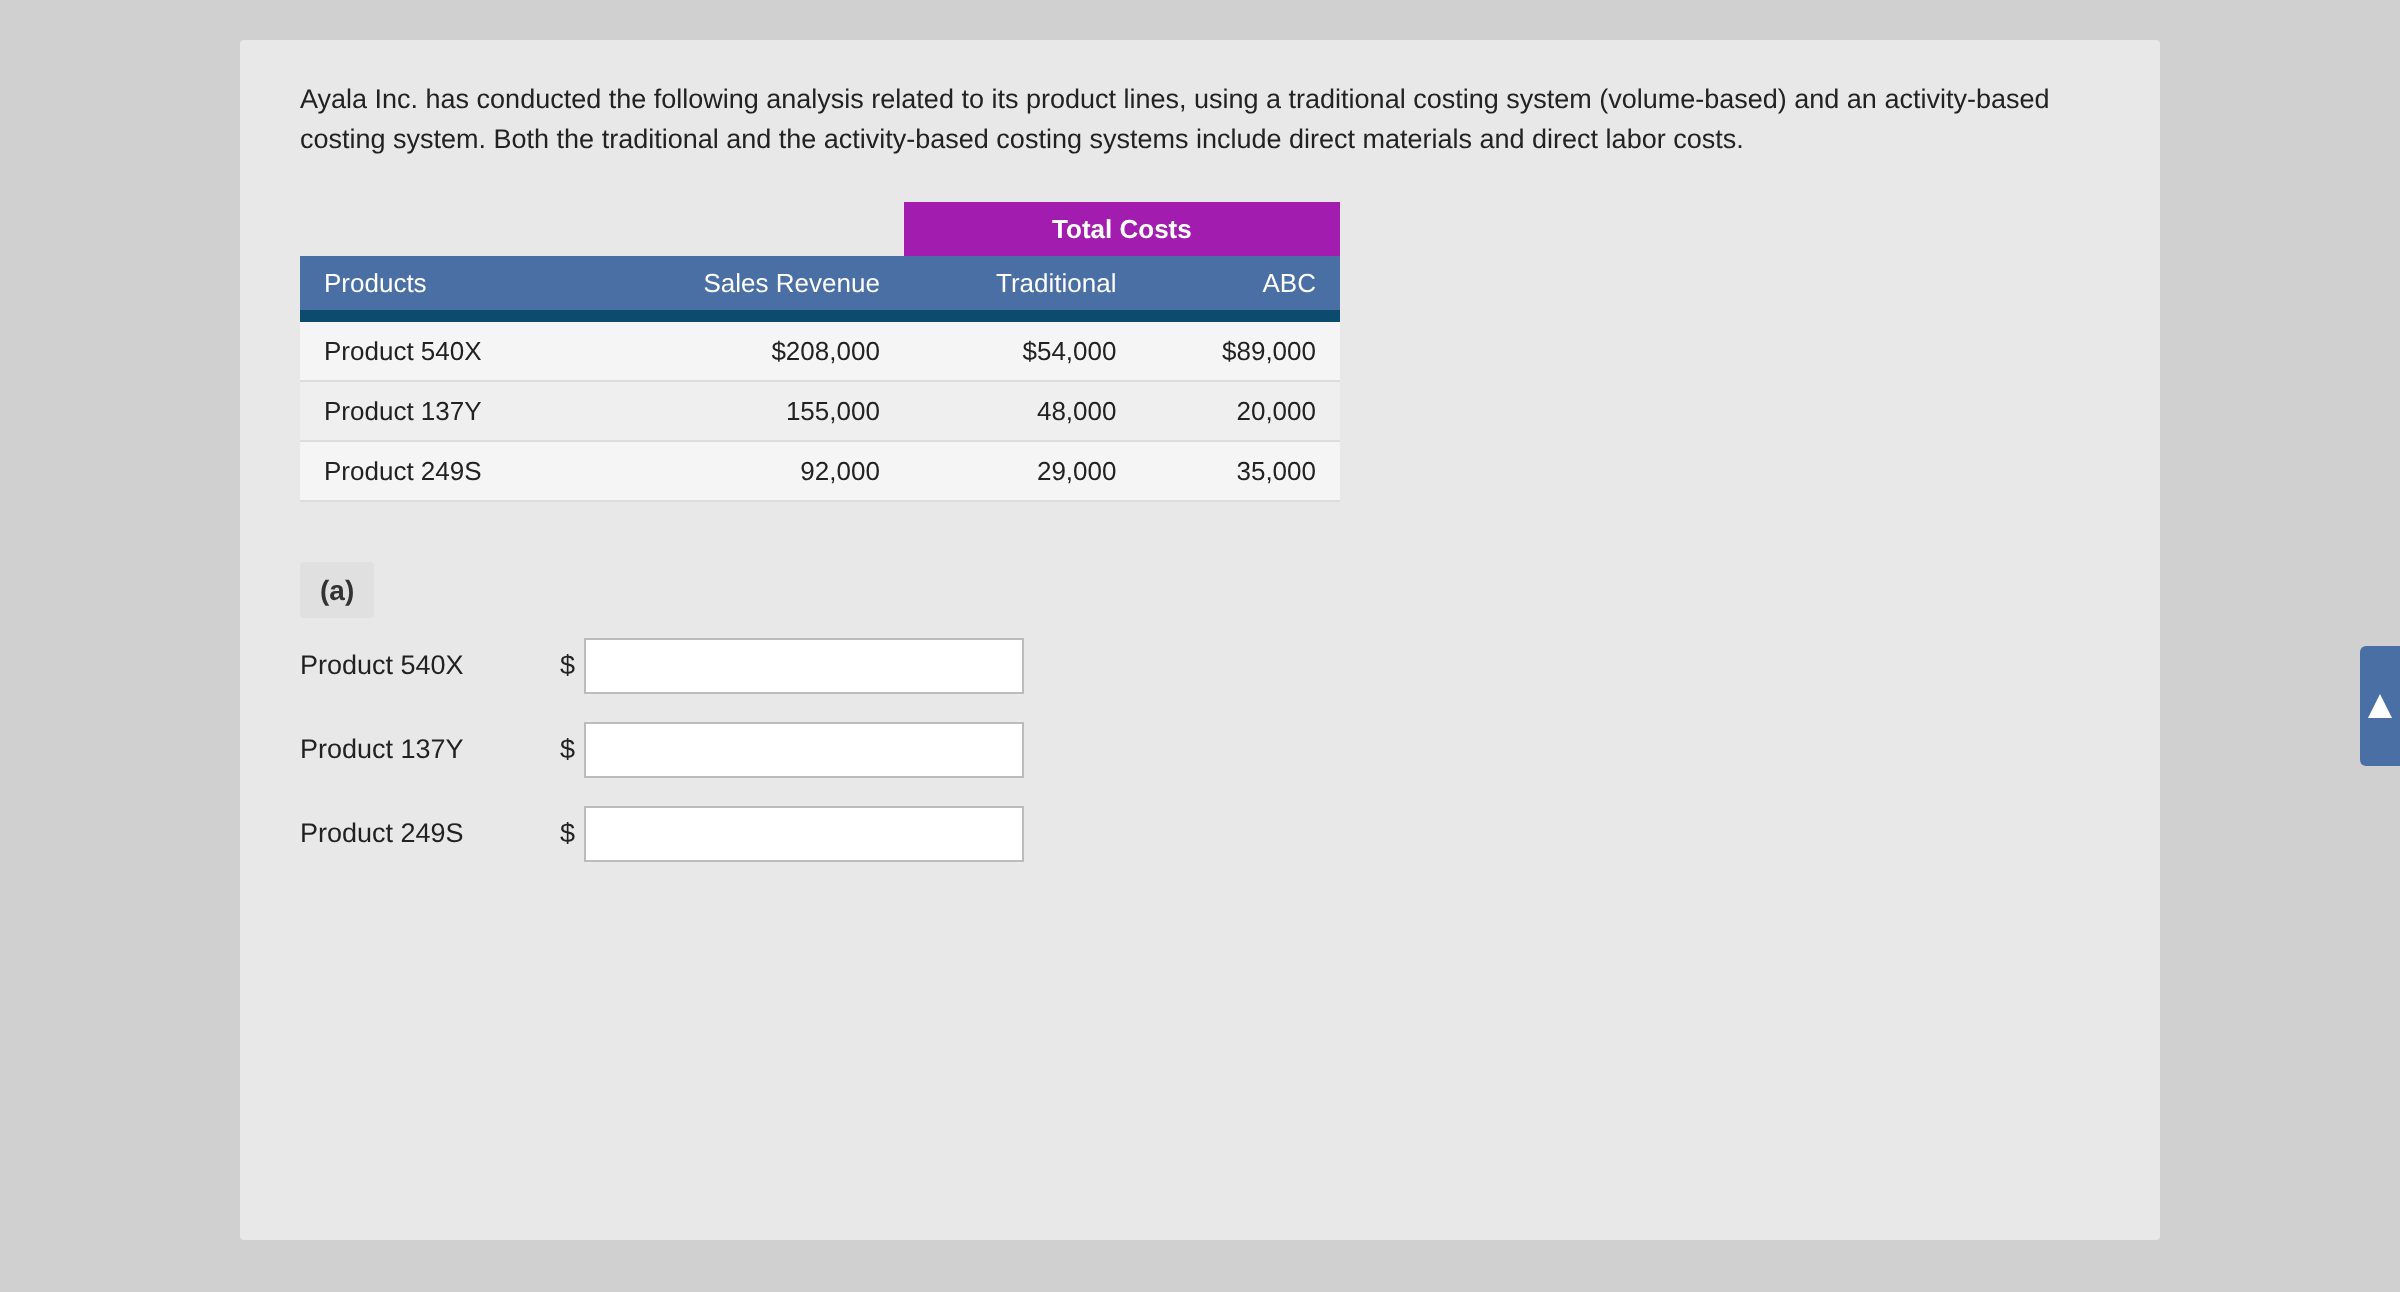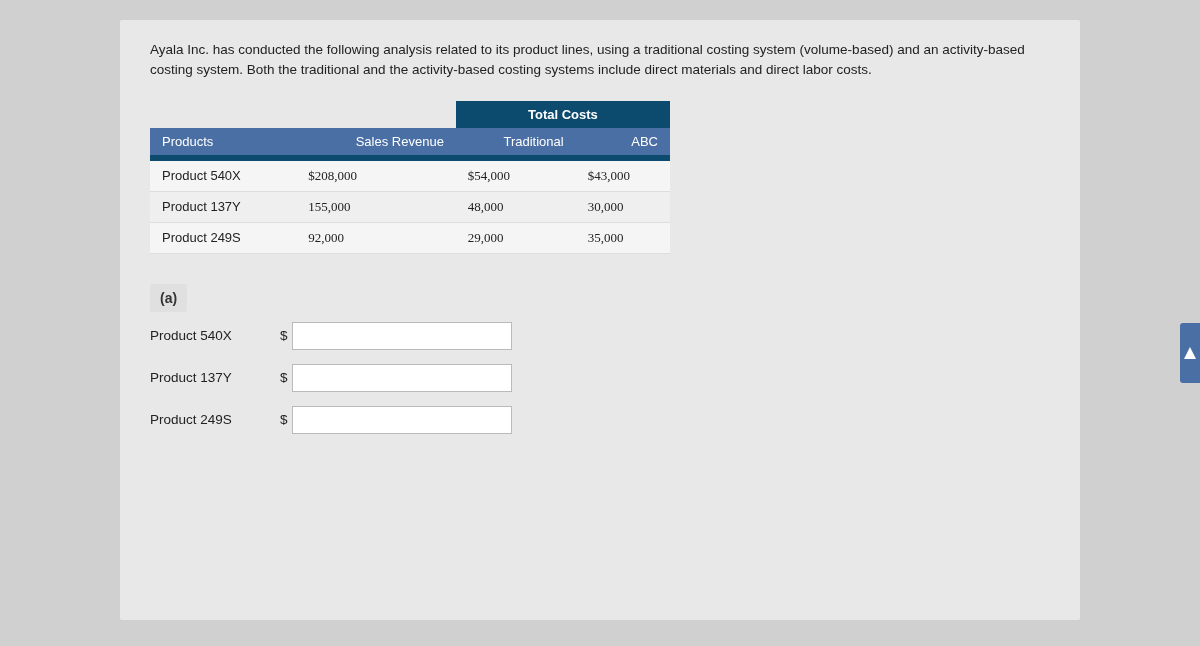--- a/index.html
+++ b/index.html
@@ -47,21 +47,21 @@
     .table-section {
       margin-bottom: 30px;
     }
 
     table {
       border-collapse: collapse;
       width: 520px;
     }
 
     .total-costs-header {
-      background-color: #0c4a6e;
+      background-color: #a21caf;
       color: white;
       text-align: center;
       font-weight: bold;
       font-size: 13px;
       padding: 6px 0;
     }
 
     thead tr.col-headers th {
       background-color: #4a6fa5;
       color: white;
@@ -78,22 +78,21 @@
 
     tbody tr td {
       padding: 7px 12px;
       font-size: 13px;
       color: #222;
       background-color: #f5f5f5;
       border-bottom: 1px solid #ddd;
     }
 
     tbody tr td.right-align {
-      text-align: left;
-      font-family: Liberation Serif, serif;
+      text-align: right;
     }
 
     tbody tr:nth-child(even) td {
       background-color: #efefef;
     }
 
     .section-label {
       font-size: 14px;
       font-weight: bold;
       color: #333;
@@ -176,27 +175,27 @@
             <th class="right-align">Sales Revenue</th>
             <th class="right-align">Traditional</th>
             <th class="right-align">ABC</th>
           </tr>
         </thead>
         <tbody id="table-body">
         <tr>
       <td>Product 540X</td>
       <td class="right-align">$208,000</td>
       <td class="right-align">$54,000</td>
-      <td class="right-align">$43,000</td>
+      <td class="right-align">$89,000</td>
     </tr>
             <tr>
       <td>Product 137Y</td>
       <td class="right-align">155,000</td>
       <td class="right-align">48,000</td>
-      <td class="right-align">30,000</td>
+      <td class="right-align">20,000</td>
     </tr>
             <tr>
       <td>Product 249S</td>
       <td class="right-align">92,000</td>
       <td class="right-align">29,000</td>
       <td class="right-align">35,000</td>
     </tr>
           </tbody>
       </table>
     </div>

